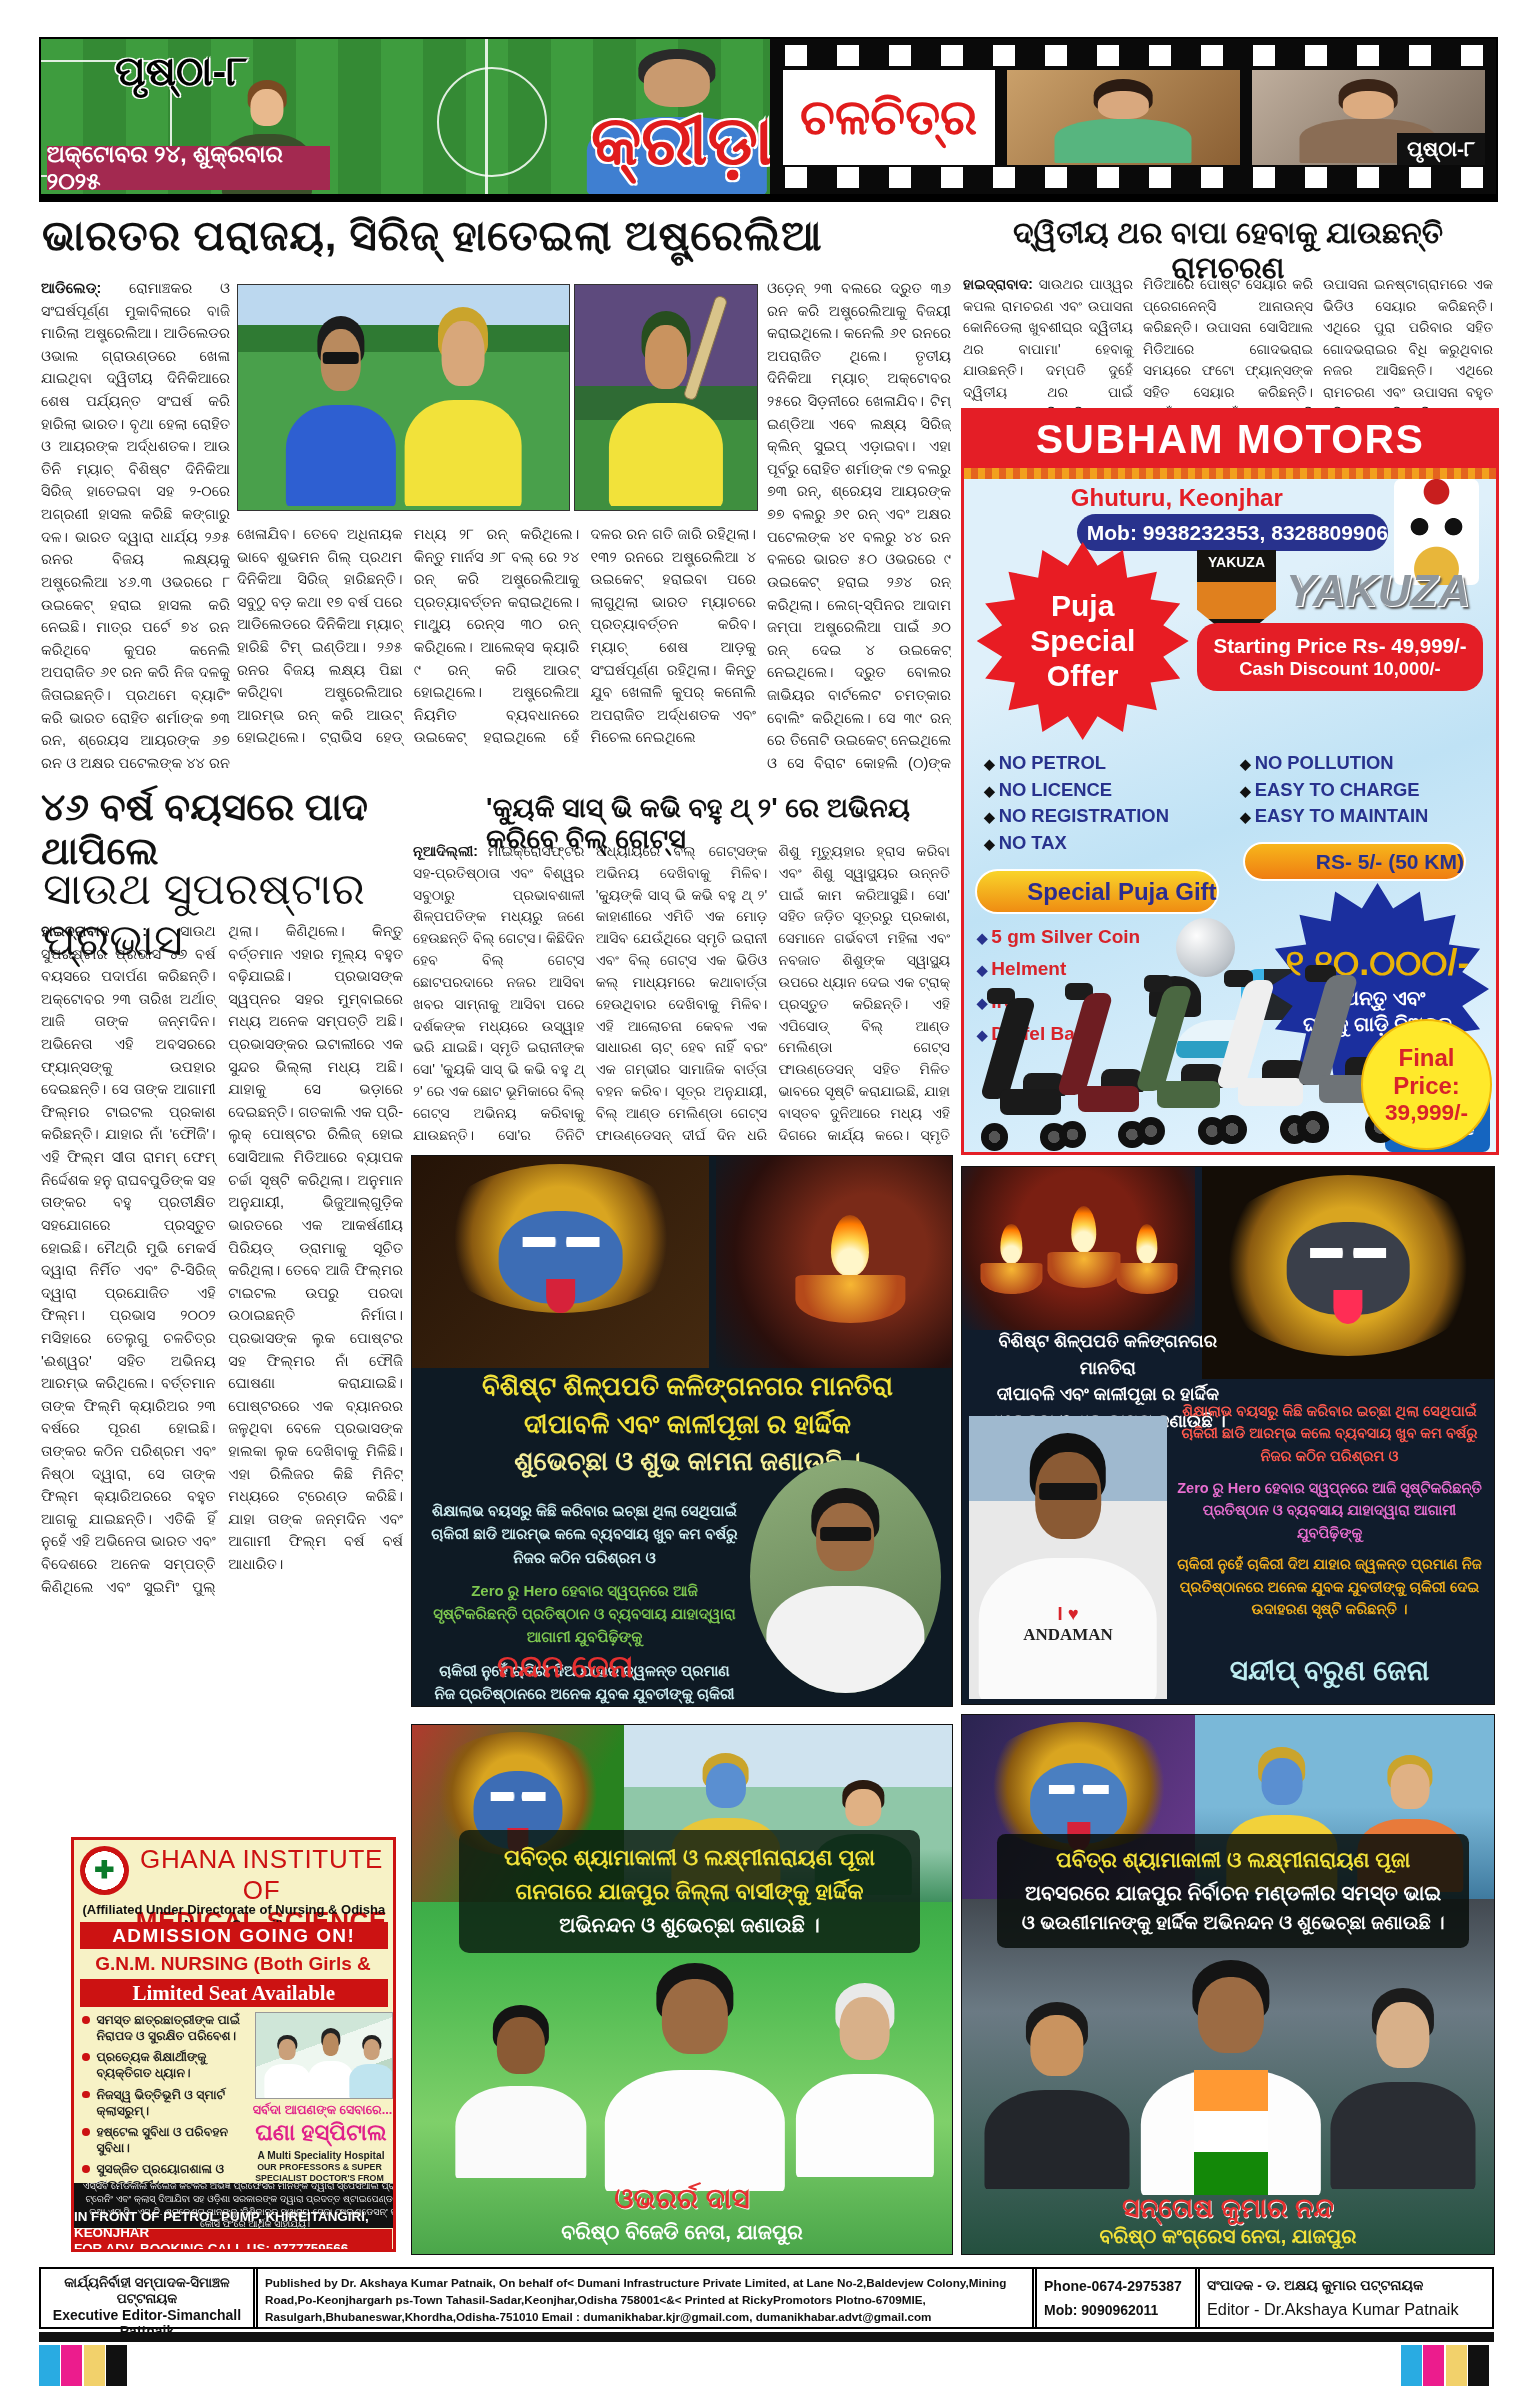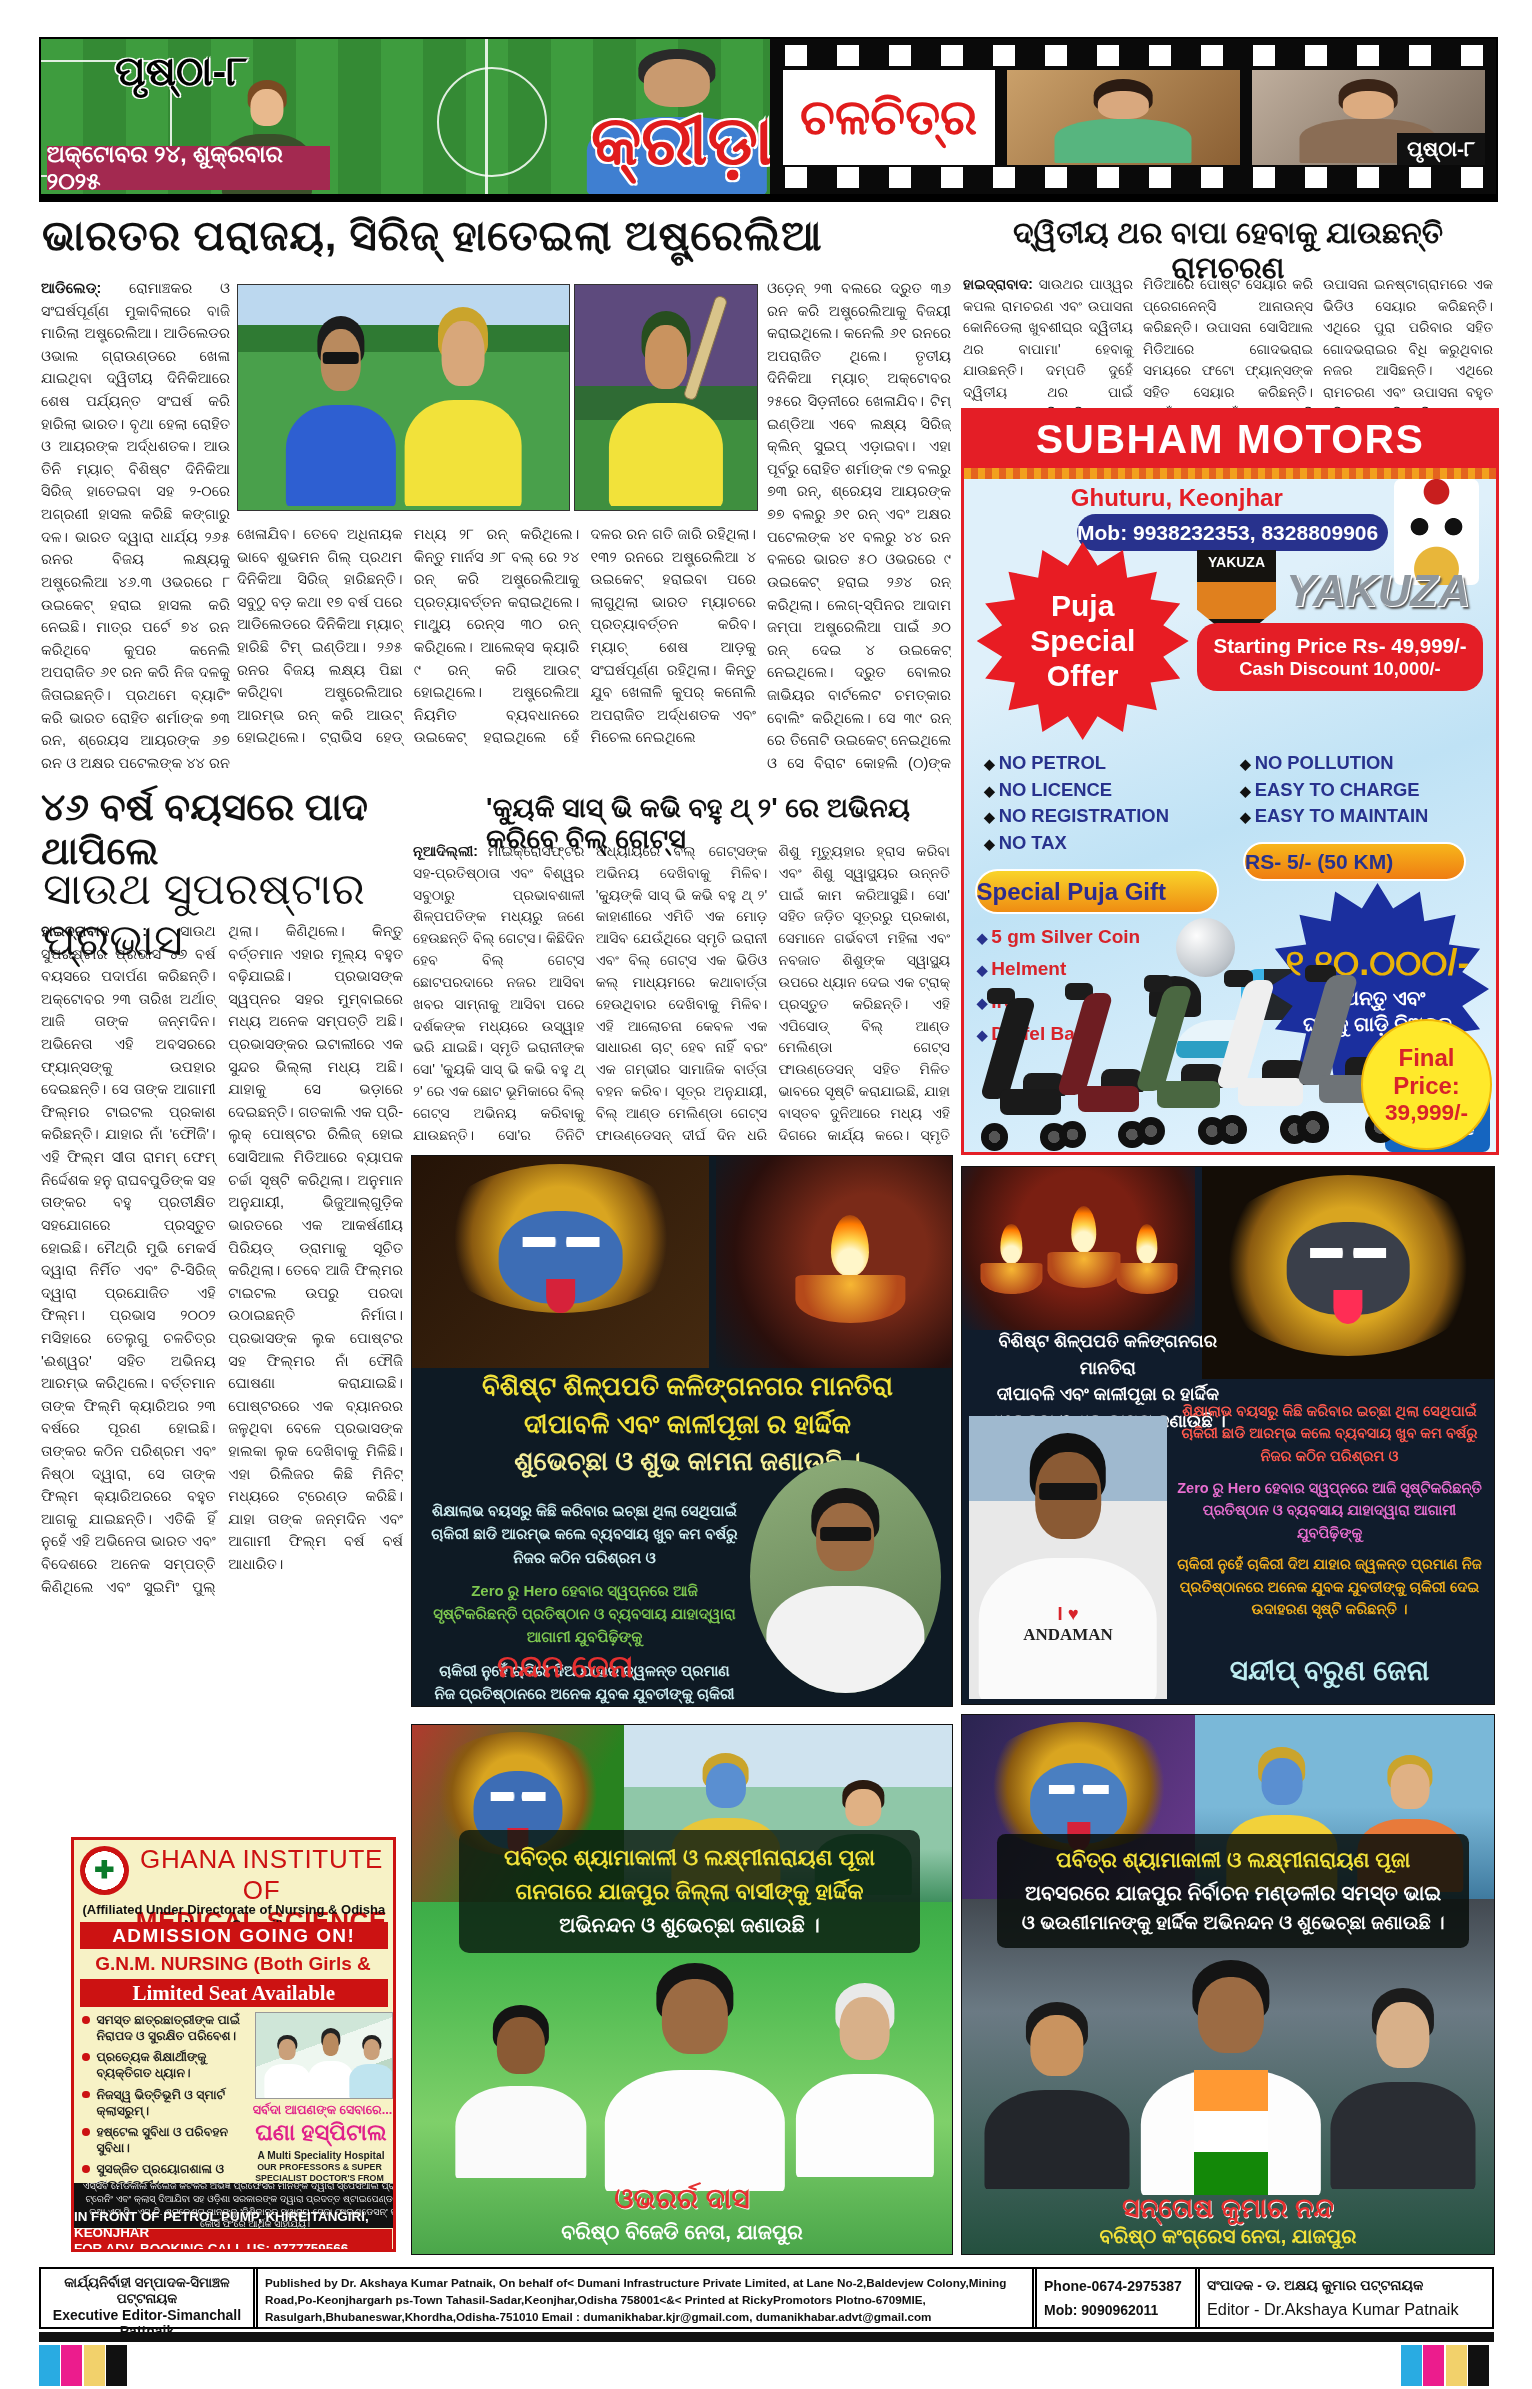--- a/index.html
+++ b/index.html
@@ -48,21 +48,21 @@
     radial-gradient(circle at 80% 50%,#fff 0 28%,transparent 30%)}
   
   .scooter{position:absolute}
   .scooter .fr{position:absolute;left:24%;top:6%;width:26%;height:62%;background:var(--c,#333);transform:skewX(-16deg);border-radius:10px}
   .scooter .dk{position:absolute;left:30%;bottom:22%;width:58%;height:16%;background:var(--c,#333);border-radius:7px}
   .scooter .st{position:absolute;left:52%;bottom:34%;width:40%;height:14%;background:#1c1c1c;border-radius:8.5px 11.3px 2.8px 2.8px}
   .scooter .hb{position:absolute;left:18%;top:0;width:26%;height:10%;background:#1c1c1c;border-radius:5.7px}
   .scooter .w1,.scooter .w2{position:absolute;bottom:0;width:26%;aspect-ratio:1;background:radial-gradient(circle,#555 0 30%,#111 31% 100%);border-radius:50%}
   .scooter .w1{left:12%}.scooter .w2{right:6%}
   
-  .pill{border-radius:28px;display:flex;align-items:center;justify-content:flex-start}
+  .pill{border-radius:28px;display:flex;align-items:center;justify-content:flex-end}
   .star16{clip-path:polygon(50% 0%,57% 12%,69% 4%,71% 18%,85% 15%,82% 29%,96% 31%,88% 42%,100% 50%,88% 58%,96% 69%,82% 71%,85% 85%,71% 82%,69% 96%,57% 88%,50% 100%,43% 88%,31% 96%,29% 82%,15% 85%,18% 71%,4% 69%,12% 58%,0% 50%,12% 42%,4% 31%,18% 29%,15% 15%,29% 18%,31% 4%,43% 12%)}
   .feat{font-weight:bold;color:#28328d;font-size:18.4px;line-height:1.45;white-space:nowrap}
   .feat::before{content:"◆ ";color:#111;font-size:14px}
   .gift-it{font-weight:bold;color:#d8232a;font-size:19px;line-height:1.7;white-space:nowrap}
   .gift-it::before{content:"◆ ";color:#28328d;font-size:14px}
   
   .gr-ad{overflow:hidden;border:1.4px solid #111}
   .ghana-band{background:#cc1212;color:#fff;font-weight:bold;display:flex;align-items:center;justify-content:center}
   .bullet{position:relative;padding-left:15.5px;margin-bottom:5px;font-size:12.4px;line-height:1.3;font-weight:bold;color:#1d1d1d}
   .bullet::before{content:"";position:absolute;left:1.4px;top:4.2px;width:7.8px;height:7.8px;border-radius:50%;background:#cc1212}

